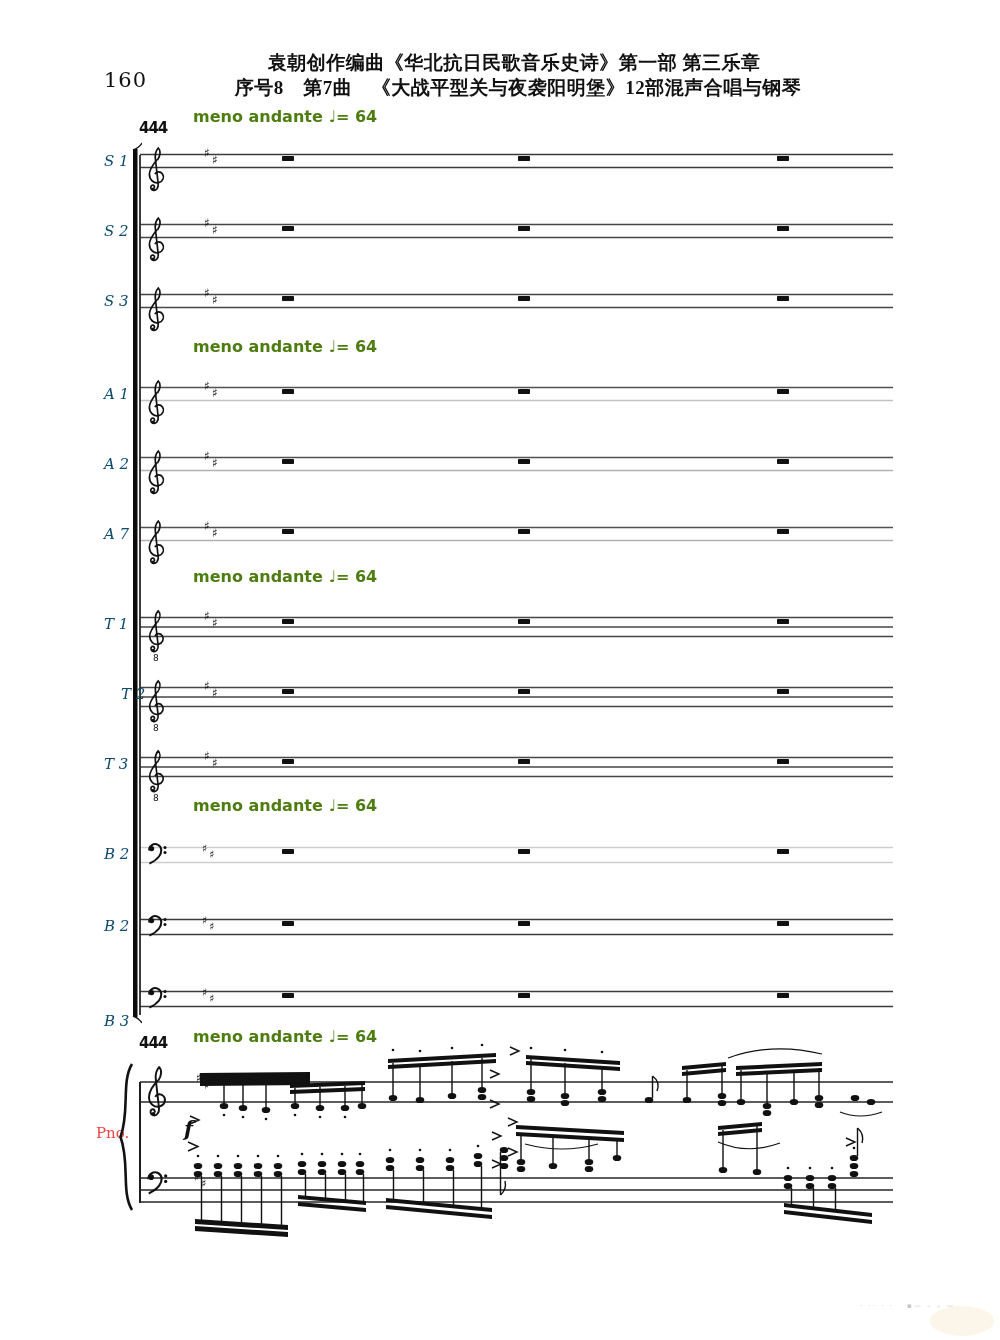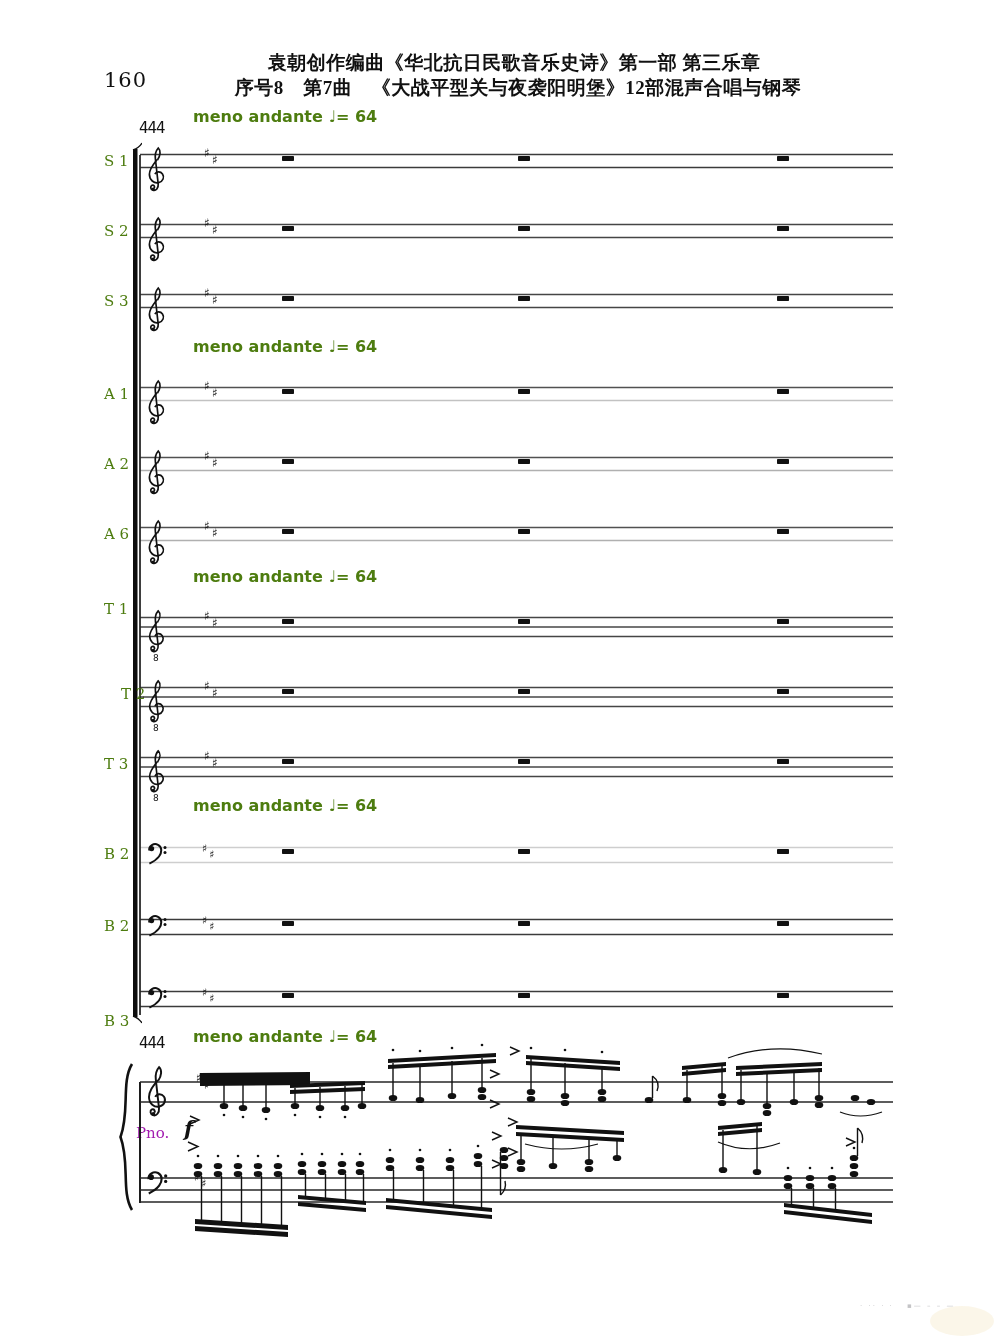--- a/index.html
+++ b/index.html
@@ -5,23 +5,23 @@
   html,body{margin:0;padding:0;}
   body{width:1000px;height:1340px;background:#ffffff;position:relative;
        font-family:"DejaVu Serif", serif;color:#111;overflow:hidden;}
   .abs{position:absolute;}
   .pagenum{left:104px;top:68px;font-size:21px;letter-spacing:1px;}
   .title1{left:0;right:0;top:50px;text-align:center;font-weight:bold;font-size:19px;
           font-family:"Liberation Serif", serif;transform:translateX(14px);letter-spacing:0.5px;}
   .title2{left:0;right:0;top:75px;text-align:center;font-weight:bold;font-size:19px;
           font-family:"Liberation Serif", serif;transform:translateX(18px);letter-spacing:0.5px;}
   .tempo{font-family:"DejaVu Sans", sans-serif;font-weight:bold;font-size:16px;color:#4d7c0f;}
-  .mnum{font-family:"DejaVu Sans", sans-serif;font-weight:normal;font-size:15px;letter-spacing:-1px;color:#121212;}
-  .plabel{width:40px;font-size:15px;color:#4d7c0f;font-family:"DejaVu Serif", serif;}
-  .pno{font-size:15px;color:#a21caf;margin-left:40px;}
+  .mnum{font-family:"DejaVu Sans", sans-serif;font-weight:bold;font-size:15px;letter-spacing:-1px;color:#121212;}
+  .plabel{width:40px;font-size:15px;color:#0c4a6e;font-family:"DejaVu Serif", serif;font-style:italic;}
+  .pno{font-size:15px;color:#ef4444;}
   .dynf{font-family:"DejaVu Serif", serif;font-style:italic;font-weight:bold;font-size:21px;}
   .wmark{font-size:7px;color:#c4c4c6;letter-spacing:2px;font-family:"DejaVu Sans", sans-serif;}
   .blob{width:64px;height:30px;background:#faf3e1;border-radius:50%;opacity:.75;}
   svg{display:block;}
   .sl{stroke:#262626;stroke-width:1.4;}
   .st{stroke:#111;stroke-width:1.4;fill:none;}
   .fl{fill:#111;stroke:none;}
 </style>
 </head>
 <body>
@@ -136,36 +136,36 @@
     </g>
   <use href="#g-clef" x="5" y="-2" width="22" height="50"></use>
   <use href="#ks2" x="64" y="1" width="20" height="22"></use>
   <g>
       <use href="#wrest" x="142" y="10" width="12" height="5"></use>
       <use href="#wrest" x="378" y="10" width="12" height="5"></use>
       <use href="#wrest" x="637" y="10" width="12" height="5"></use>
     </g>
 </svg>
 
-<div class="abs plabel" style="left:104px;top:525px">A 6</div>
+<div class="abs plabel" style="left:104px;top:525px">A 7</div>
 <svg class="abs" style="left:140px;top:519px" width="756" height="50">
   <g opacity=".8">
       <line class="sl" x1="0" y1="8.5" x2="753" y2="8.5"></line>
       <line class="sl" x1="0" y1="21.5" x2="753" y2="21.5" opacity=".45"></line>
     </g>
   <use href="#g-clef" x="5" y="-2" width="22" height="50"></use>
   <use href="#ks2" x="64" y="1" width="20" height="22"></use>
   <g>
       <use href="#wrest" x="142" y="10" width="12" height="5"></use>
       <use href="#wrest" x="378" y="10" width="12" height="5"></use>
       <use href="#wrest" x="637" y="10" width="12" height="5"></use>
     </g>
 </svg>
 
-<div class="abs plabel" style="left:104px;top:600px">T 1</div>
+<div class="abs plabel" style="left:104px;top:615px">T 1</div>
 <svg class="abs" style="left:140px;top:609px" width="756" height="54">
   <g opacity=".85">
       <line class="sl" x1="0" y1="8.5" x2="753" y2="8.5"></line>
       <line class="sl" x1="0" y1="18" x2="753" y2="18"></line>
       <line class="sl" x1="0" y1="27.5" x2="753" y2="27.5"></line>
     </g>
   <use href="#g-clef" x="5" y="-2" width="22" height="48"></use>
   <text x="13" y="52" font-size="9" font-family="DejaVu Sans, sans-serif" fill="#111">8</text>
   <use href="#ks2" x="64" y="1" width="20" height="22"></use>
   <g>

